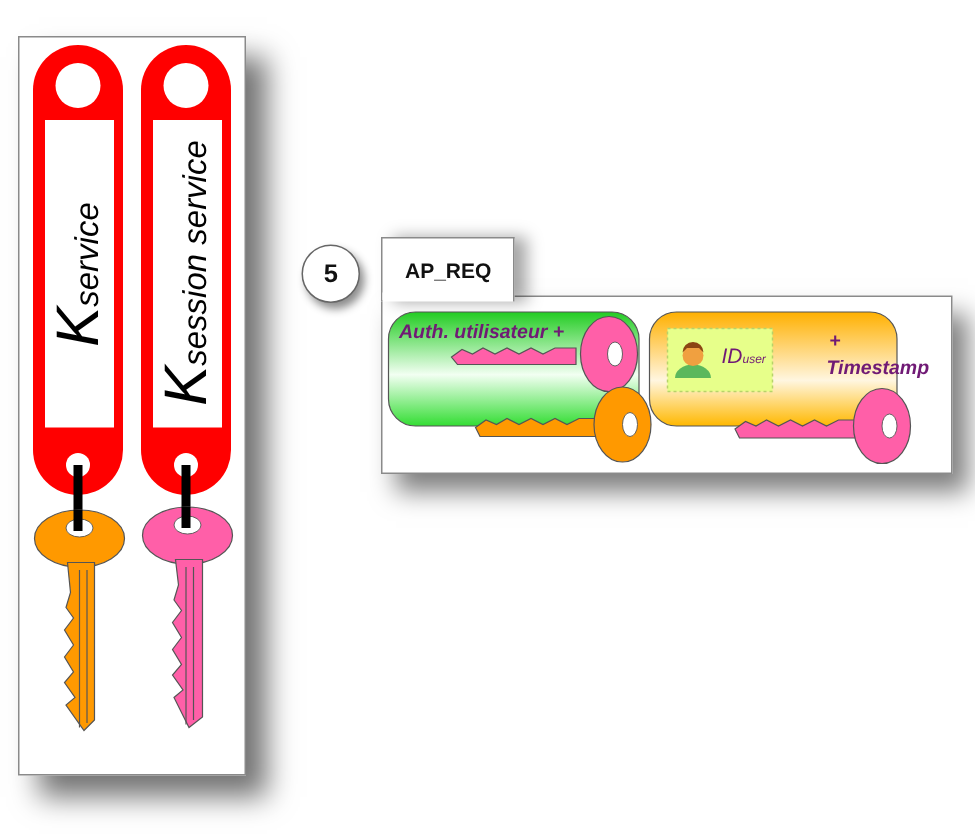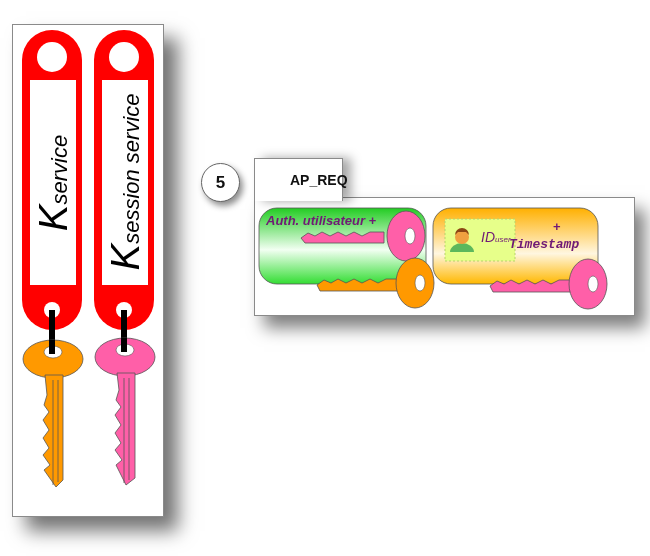--- a/index.html
+++ b/index.html
@@ -4,21 +4,21 @@
 <style>
   html, body { margin:0; padding:0; background:#ffffff; }
   body { width:650px; height:556px; position:relative; overflow:hidden; font-family:"Liberation Sans", sans-serif; }
   .card { position:absolute; background:#fff; border:1px solid #8a8a8a; box-shadow: 14px 14px 18px rgba(0,0,0,0.55); }
   #left-card { left:12px; top:24px; width:150px; height:491px; }
   svg { position:absolute; left:0; top:0; overflow:visible; }
   .step-circle { position:absolute; left:201px; top:163px; width:37px; height:37px; border-radius:50%; border:1px solid #666; background:#fff;
      box-shadow: 3px 4px 6px rgba(0,0,0,0.45); display:flex; align-items:center; justify-content:center; font-weight:bold; font-size:17px; color:#111; }
   .ap-tab { position:absolute; left:254px; top:158px; width:87px; height:42px; background:#fff; border:1px solid #8a8a8a; border-bottom:none; z-index:2;
      box-shadow: 8px 0 10px rgba(0,0,0,0.35); }
-  .ap-tab span { position:absolute; left:15px; top:13px; font-weight:bold; font-size:14px; color:#111;margin-left:20px; }
+  .ap-tab span { position:absolute; left:15px; top:13px; font-weight:bold; font-size:14px; color:#111; }
   .ap-body { position:absolute; left:254px; top:197px; width:379px; height:117px; background:#fff; border:1px solid #8a8a8a;
      box-shadow: 10px 12px 16px rgba(0,0,0,0.5); z-index:1; }
   .ap-cover { position:absolute; left:255px; top:195px; width:86px; height:5px; background:#fff; z-index:3; }
   .txt { position:absolute; font-style:italic; font-weight:bold; font-size:13px; color:#701a75; z-index:6; }
 </style>
 </head>
 <body>
 
 <div class="card" id="left-card"></div>
 
@@ -115,13 +115,13 @@
     <ellipse cx="588" cy="284" rx="19" ry="25" fill="#ff5fa8" stroke="#555" stroke-width="0.8"></ellipse>
     <ellipse cx="593" cy="284" rx="5" ry="8" fill="#fff" stroke="#555" stroke-width="0.6"></ellipse>
   </g>
 </svg>
 
 <div class="txt" style="left:266px; top:213px;">Auth. utilisateur +</div>
 <div class="txt" style="left:481px; top:229px; font-size:14px; font-weight:normal;">
   <span>ID</span><span style="font-size:8px;">user</span>
 </div>
 <div class="txt" style="left:553px; top:219px; font-style:normal;">+</div>
-<div class="txt" style="left:509px; top:237px;font-family:Liberation Mono, monospace;">Timestamp</div>
+<div class="txt" style="left:551px; top:237px;">Timestamp</div>
 
 </body></html>

